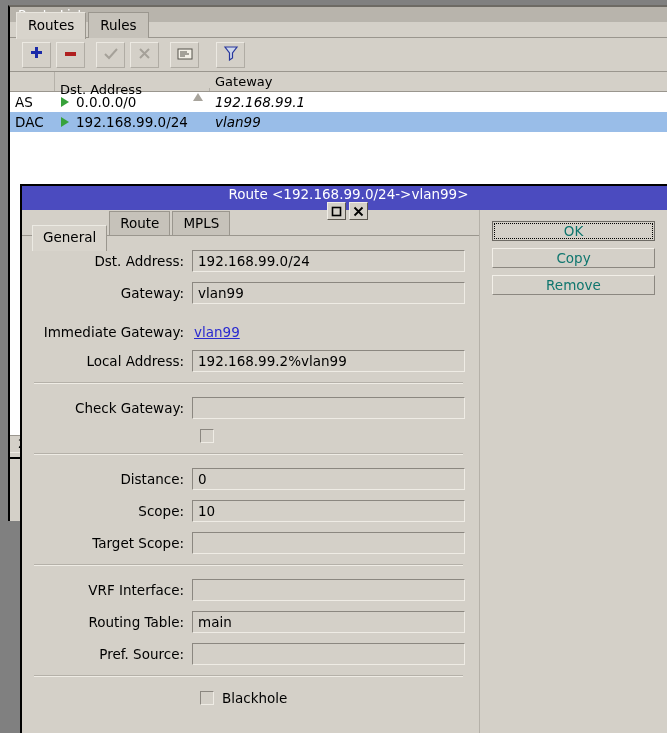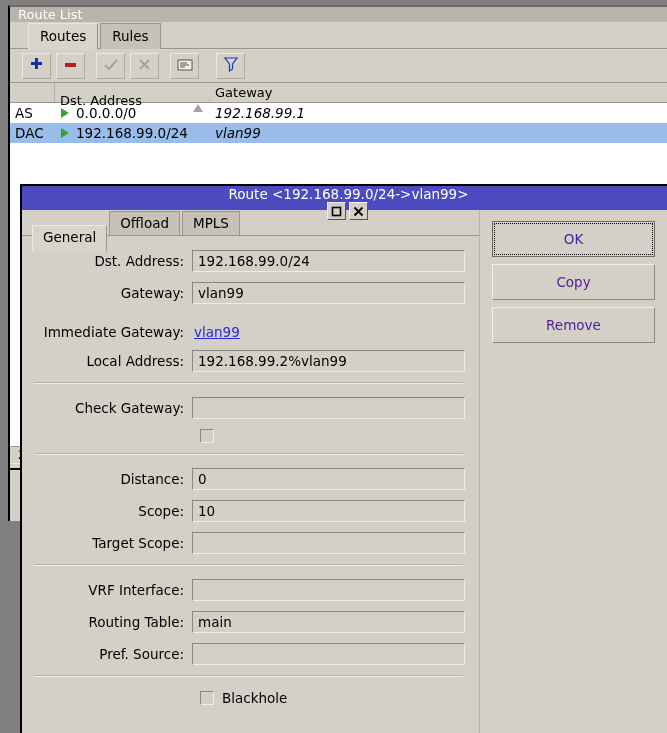--- a/index.html
+++ b/index.html
@@ -35,22 +35,22 @@
     color: #ffffff;
     font-size: 13px;
     display: flex;
     align-items: center;
     padding-left: 8px;
     box-sizing: border-box;
   }
   .rl-tabs {
     display: flex;
     align-items: flex-end;
-    height: 27px;
-    padding-left: 18px;
+    height: 16px;
+    padding-left: 6px;
     background: #d4d0c8;
     border-bottom: 1px solid #9a968e;
     box-sizing: border-box;
   }
   .tab {
     font-size: 13.5px;
     color: #000;
     padding: 4px 11px 5px 11px;
     background: #c6c2ba;
     border: 1px solid #9a968e;
@@ -302,27 +302,27 @@
     border-bottom: 1px solid #efece5;
     margin: 5px 2px 13px 2px;
   }
   .dlg-right {
     flex: 1;
     padding: 11px 12px 0 12px;
     box-sizing: border-box;
   }
   .dbtn {
     width: 100%;
-    height: 36px;
+    height: 20px;
     background: #d4d0c8;
     border: 1px solid #8b8780;
     border-top-color: #f2efe8;
     border-left-color: #f2efe8;
     font-size: 13.5px;
-    color: #4c1d95;
+    color: #0f766e;
     display: flex;
     align-items: center;
     justify-content: center;
     margin-bottom: 7px;
     box-sizing: border-box;
   }
   .dbtn.focused {
     outline: 1px dotted #000;
     outline-offset: -3px;
     border: 1px solid #6d6a64;
@@ -444,21 +444,21 @@
           </span>
         </div>
       </div>
     </div>
 
     <div class="dlg-body">
 
       <div class="dlg-left">
         <div class="dlg-tabs">
           <div class="dtab active">General</div>
-          <div class="dtab">Offload</div>
+          <div class="dtab">Route</div>
           <div class="dtab">MPLS</div>
         </div>
 
         <div class="form">
 
           <div class="frow">
             <div class="flabel">Dst. Address:</div>
             <div class="finput">192.168.99.0/24</div>
           </div>
 

